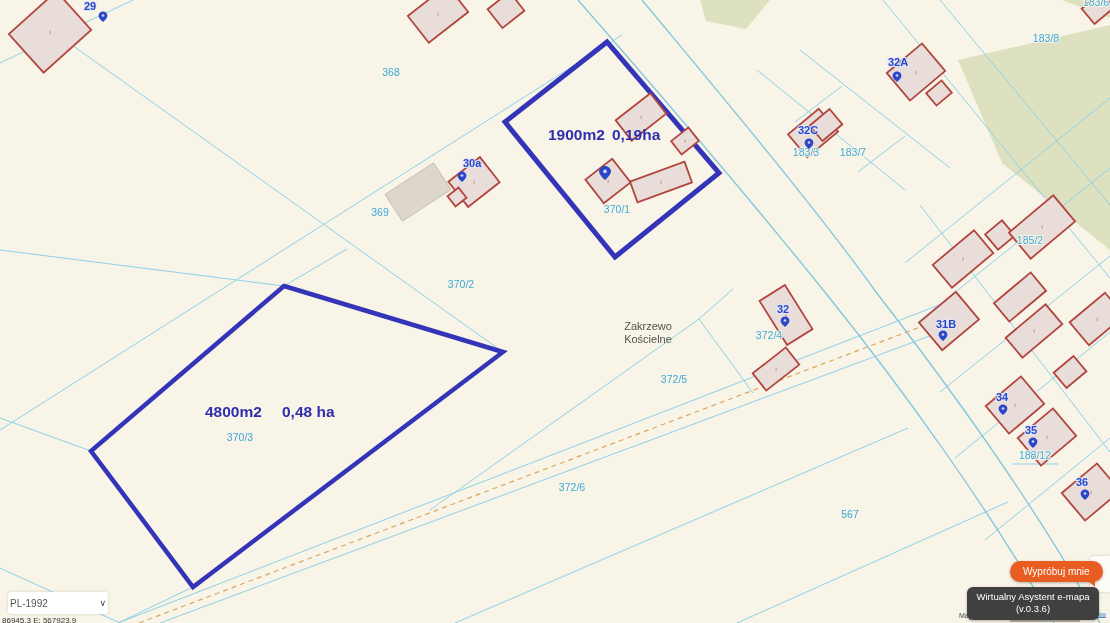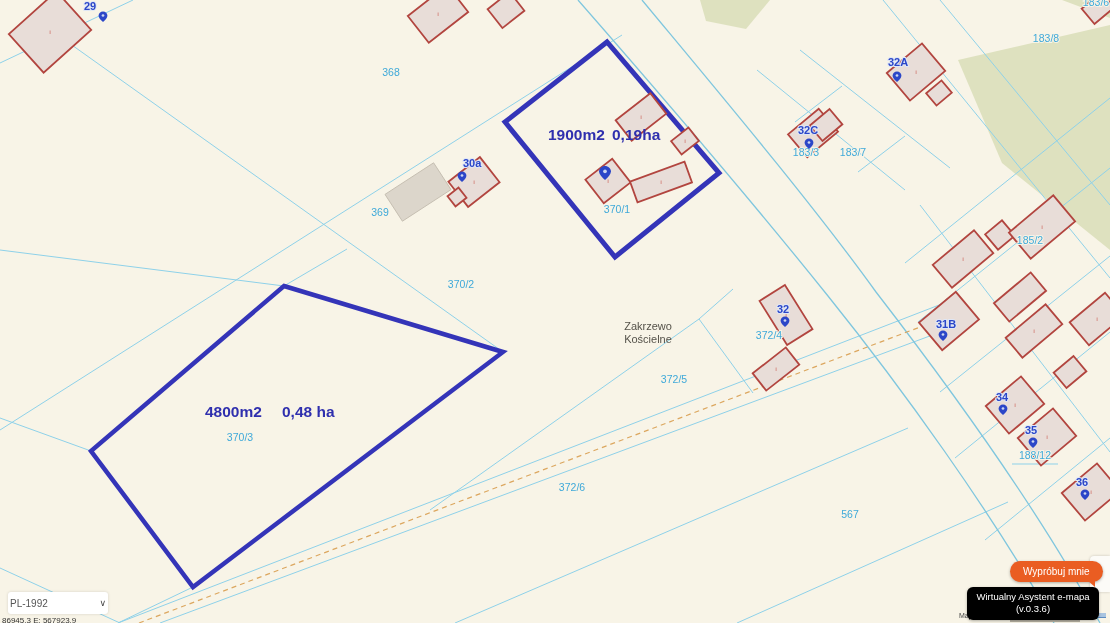--- a/index.html
+++ b/index.html
@@ -13,21 +13,21 @@
   .attrib{position:absolute;right:4px;top:612px;font-size:7px;color:#444;display:flex;
     align-items:center;gap:3px;}
   .attrib .redact{display:inline-block;width:116px;height:4px;background:#a9c4e0;
     border-bottom:1px solid #5e8cc0;}
   .attrib2{position:absolute;right:30px;top:619px;width:70px;height:3px;background:#b9b4a6;}
   .bubble{position:absolute;left:1010px;top:561px;background:#ea5d22;color:#fff;
     font-size:10px;padding:5px 13px;border-radius:14px;border:none;cursor:pointer;
     box-shadow:0 1px 3px rgba(0,0,0,.3);font-family:"Liberation Sans",sans-serif;}
   .bubble:after{content:"";position:absolute;right:8px;bottom:-5px;width:0;height:0;
     border-left:8px solid transparent;border-top:7px solid #ea5d22;}
-  .assistant{position:absolute;left:967px;top:587px;width:132px;background:#000000;color:#fff;
+  .assistant{position:absolute;left:967px;top:587px;width:132px;background:#404040;color:#fff;
     border:none;border-radius:6px;font-size:9.5px;line-height:1.3;text-align:center;
     padding:4px 4px;cursor:pointer;box-shadow:0 1px 3px rgba(0,0,0,.3);
     font-family:"Liberation Sans",sans-serif;}
   .assistant span{display:block;}
   .panel-frag{position:absolute;left:1090px;top:556px;width:20px;height:36px;background:#fcfbf7;
     border-radius:4px 0 0 4px;box-shadow:0 0 3px rgba(0,0,0,.2);}
 </style>
 </head>
 <body>
 

